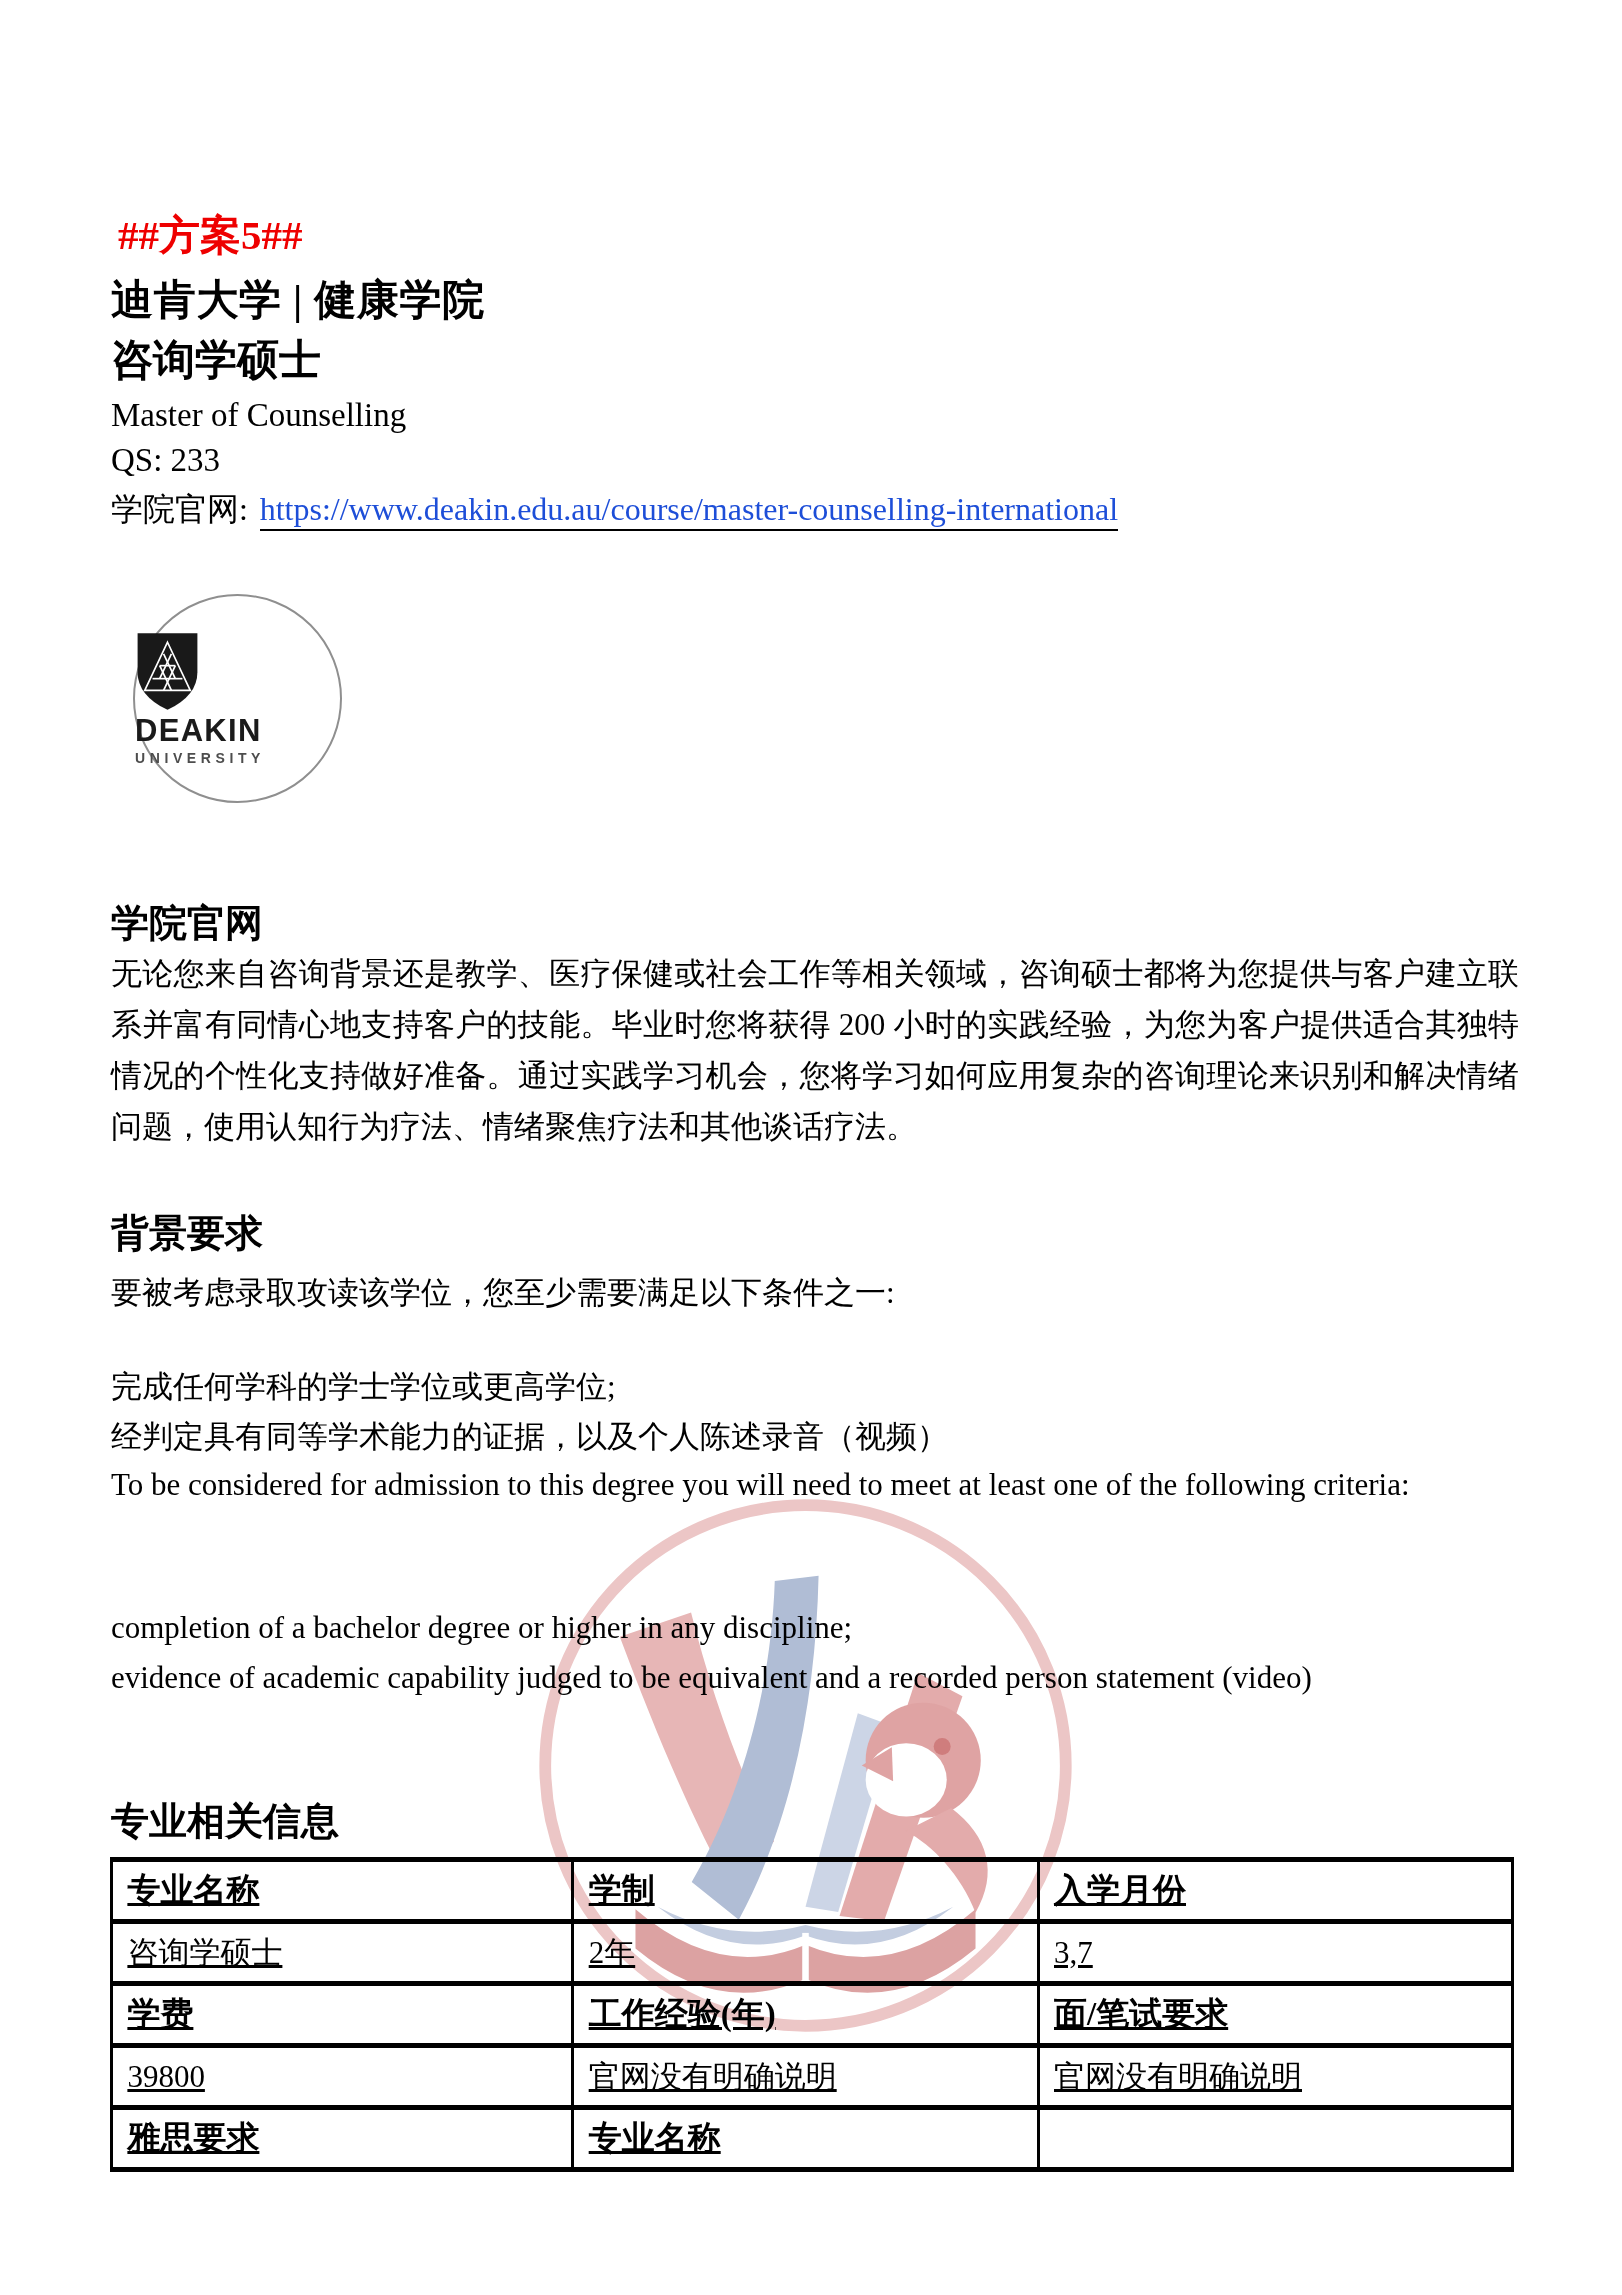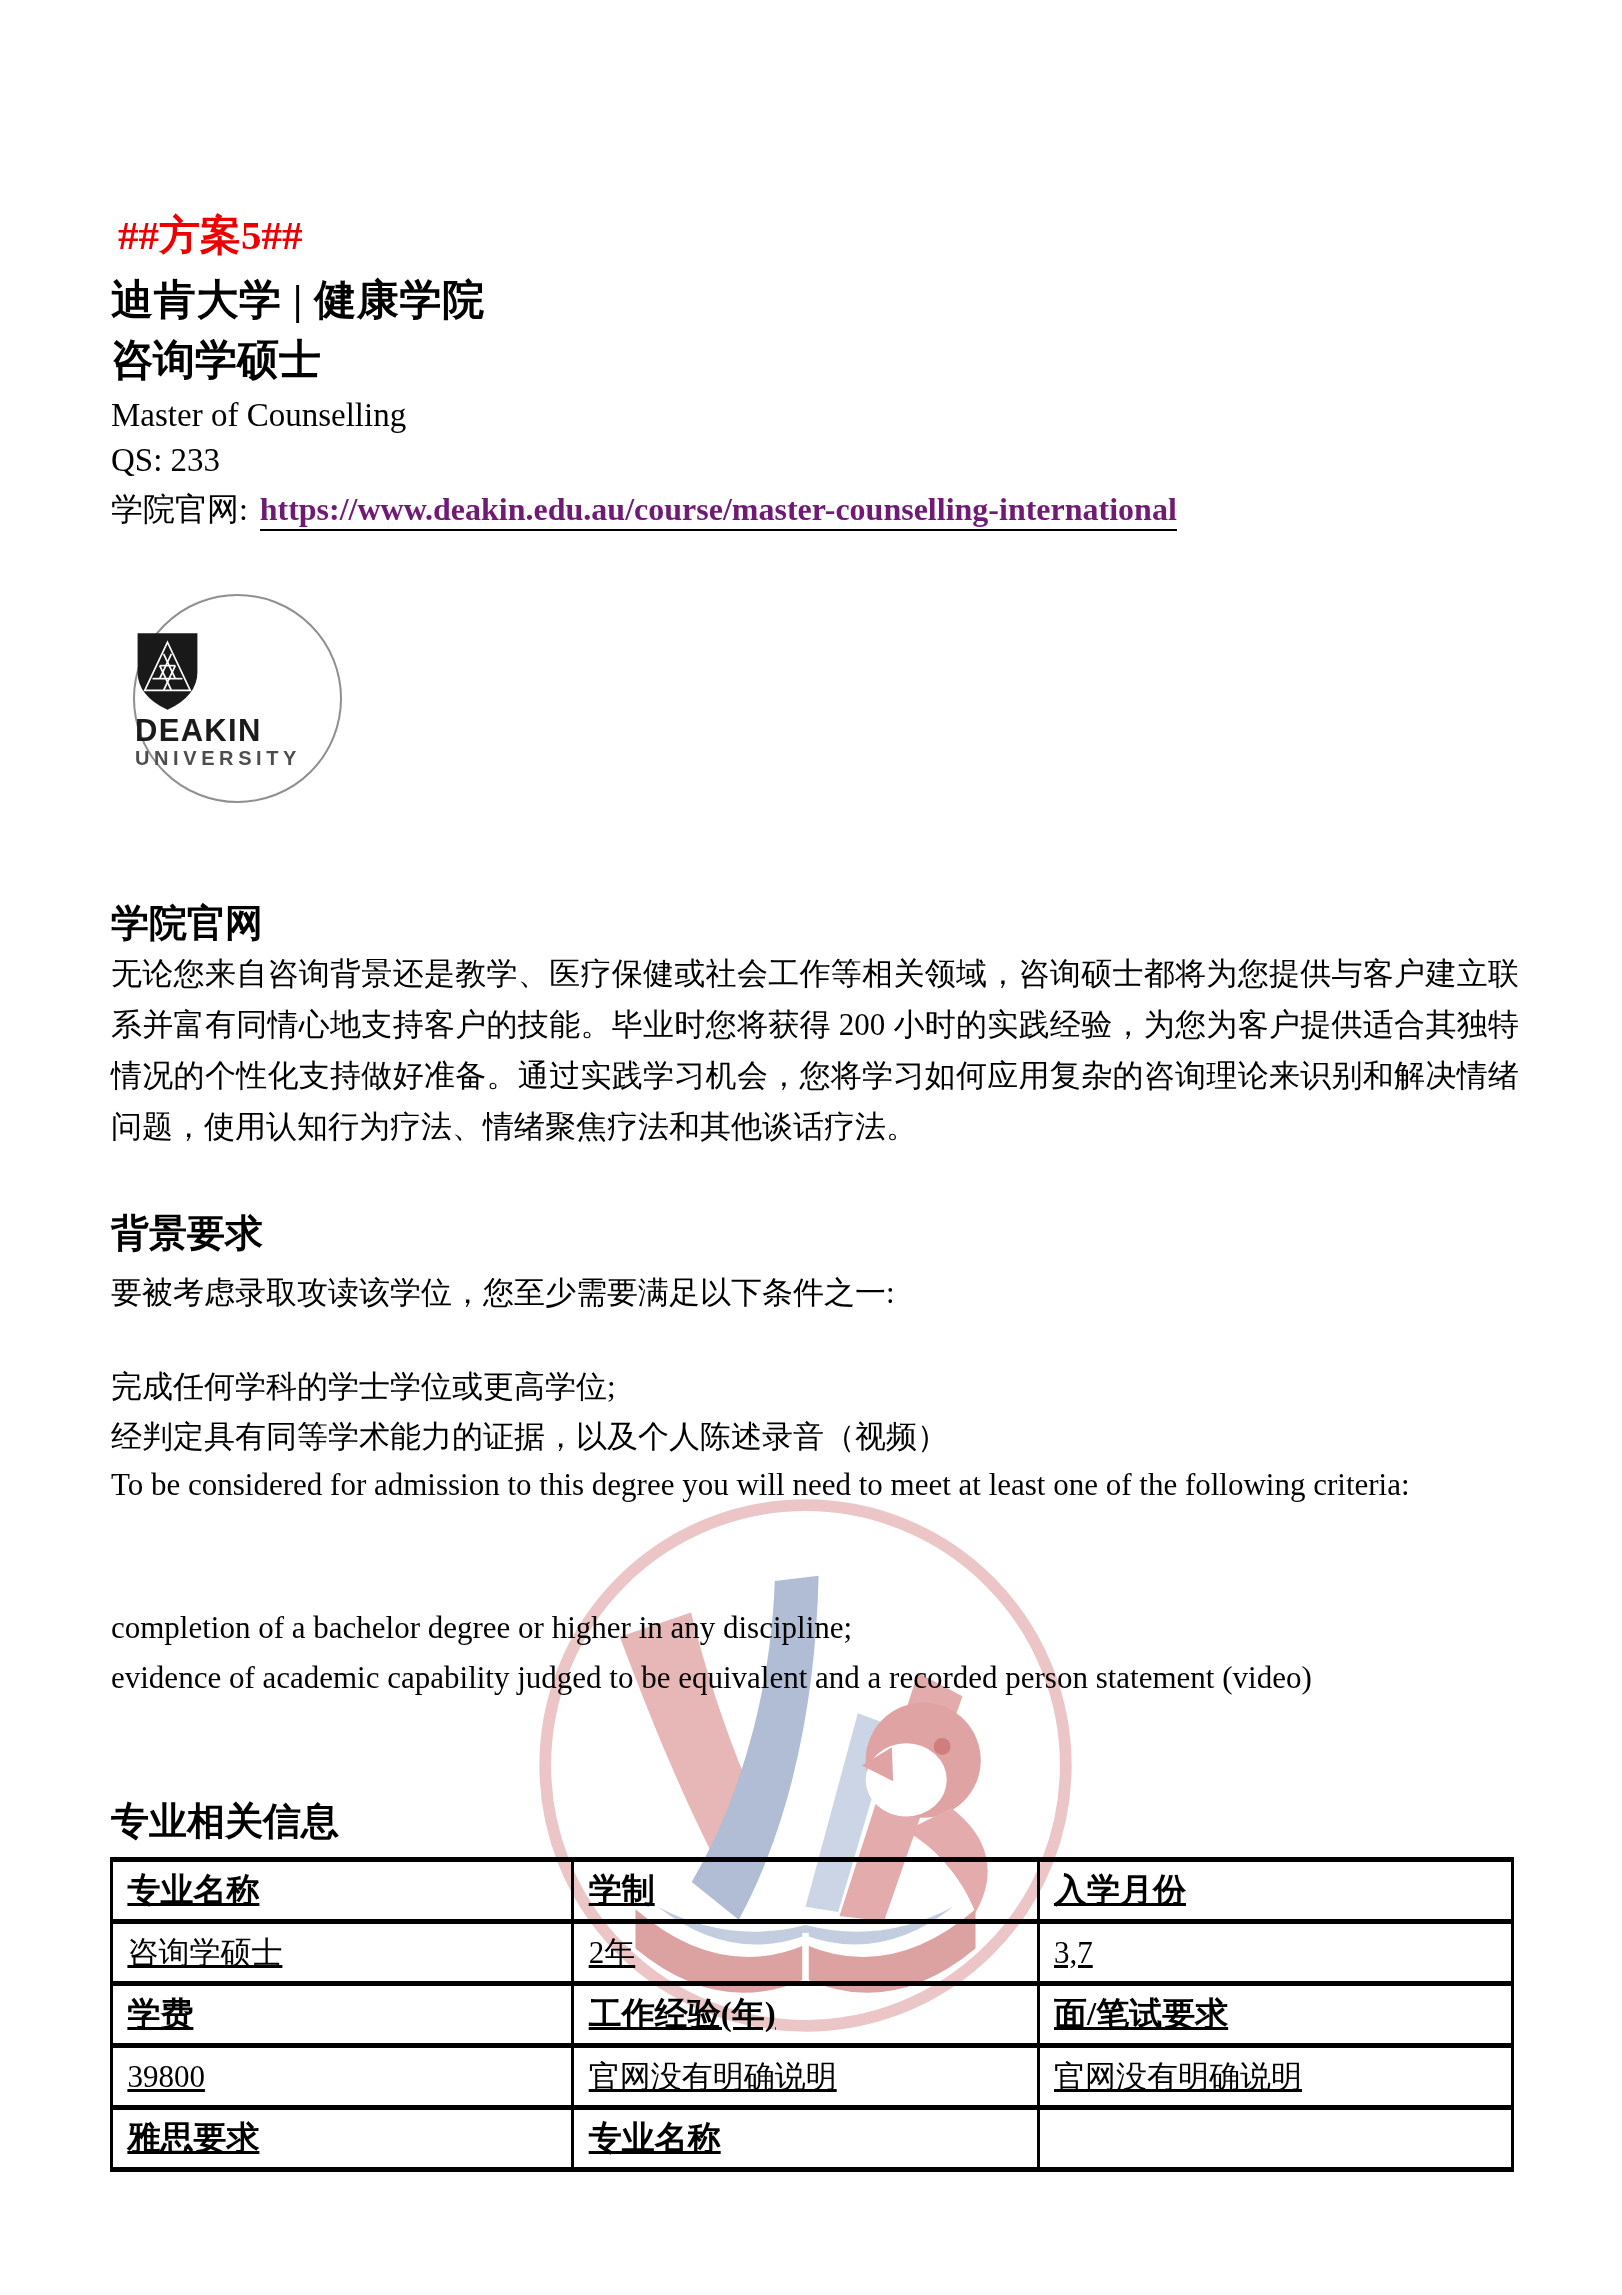--- a/index.html
+++ b/index.html
@@ -20,21 +20,21 @@
   .site-line .url{display:inline-block;border-bottom:2.6px solid #000;padding-bottom:1.3px;margin-left:11.8px;}
 
   .uni-logo{
     left:133px;top:594px;width:209px;height:209px;border:2px solid #8f8f8f;border-radius:50%;
     display:flex;flex-direction:column;justify-content:flex-start;
     box-sizing:border-box;padding-top:37px;background:#fff;
   }
   .logo-word{font-family:"Liberation Sans","DejaVu Sans",sans-serif;font-weight:bold;
     font-size:31px;letter-spacing:1.3px;color:#1b1b1b;line-height:34px;margin-top:3.9px;}
   .logo-sub{font-family:"Liberation Sans","DejaVu Sans",sans-serif;font-weight:bold;
-    font-size:20px;letter-spacing:4.6px;color:#4d4d4d;line-height:21px;}
+    font-size:14px;letter-spacing:4.6px;color:#4d4d4d;line-height:21px;}
 
   .sec-heading{font-size:38px;font-weight:bold;}
   .h-intro{left:111px;top:898px;}
   .h-bg{left:111px;top:1208px;}
   .h-info{left:111px;top:1796px;}
 
   .body-text{font-size:31px;line-height:51px;}
   .intro-para{left:111px;top:948px;width:1408px;text-align:justify;}
   .bg-lead{left:111px;top:1267px;}
   .bg-cn1{left:111px;top:1361px;}
@@ -85,21 +85,21 @@
 
   <div class="abs uni-title">迪肯大学 | 健康学院</div>
 
   <div class="abs prog-cn">咨询学硕士</div>
 
   <div class="abs prog-en">Master of Counselling</div>
 
   <div class="abs qs-line">QS: 233</div>
 
   <div class="abs site-line">
-    <span>学院官网:</span><a class="url" style="color:#701a75;text-decoration:none;font-weight:bold;" href="#">https://www.deakin.edu.au/course/master-counselling-international</a>
+    <span>学院官网:</span><a class="url" style="color:#1d4ed8;text-decoration:none;" href="#">https://www.deakin.edu.au/course/master-counselling-international</a>
   </div>
 
   <div class="abs uni-logo">
     <svg width="65" height="77" viewBox="0 0 100 118">
       <path d="M4,0 H96 V60 Q96,96 50,118 Q4,96 4,60 Z" fill="#191919"></path>
       <g stroke="#ffffff" stroke-width="2.6" fill="none">
         <path d="M50,14 L85,88 L15,88 Z"></path>
         <path d="M38,50 L62,50"></path>
         <path d="M27,70 L73,70"></path>
         <path d="M38,50 L56,88"></path>

